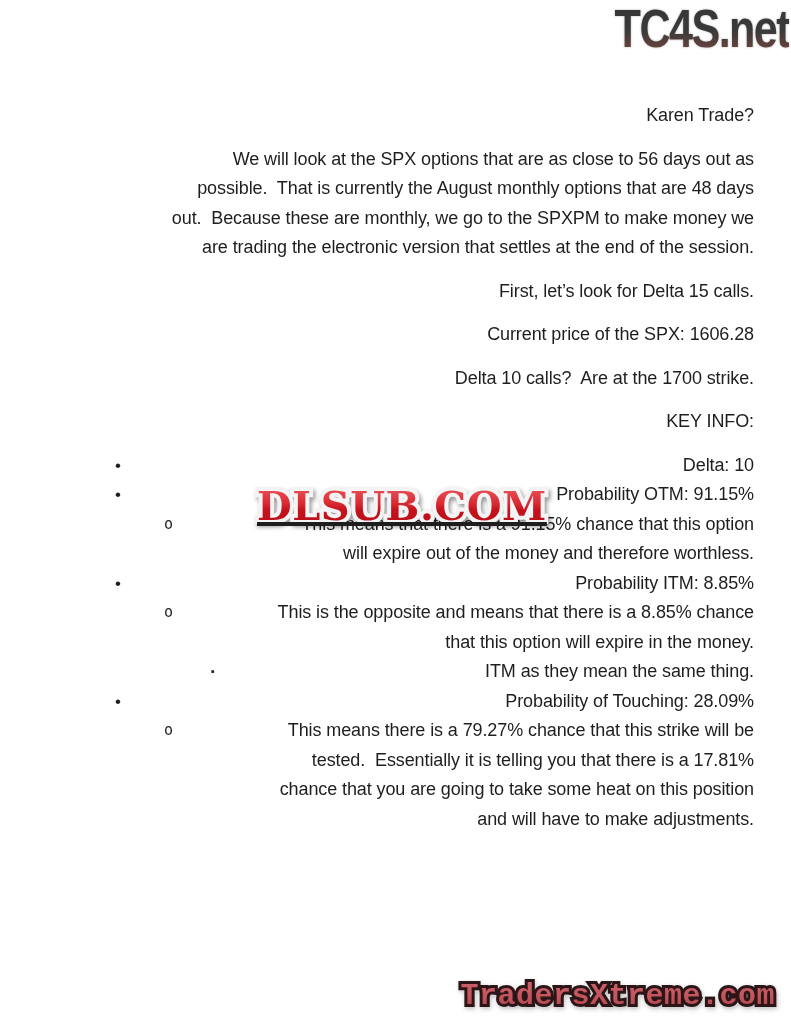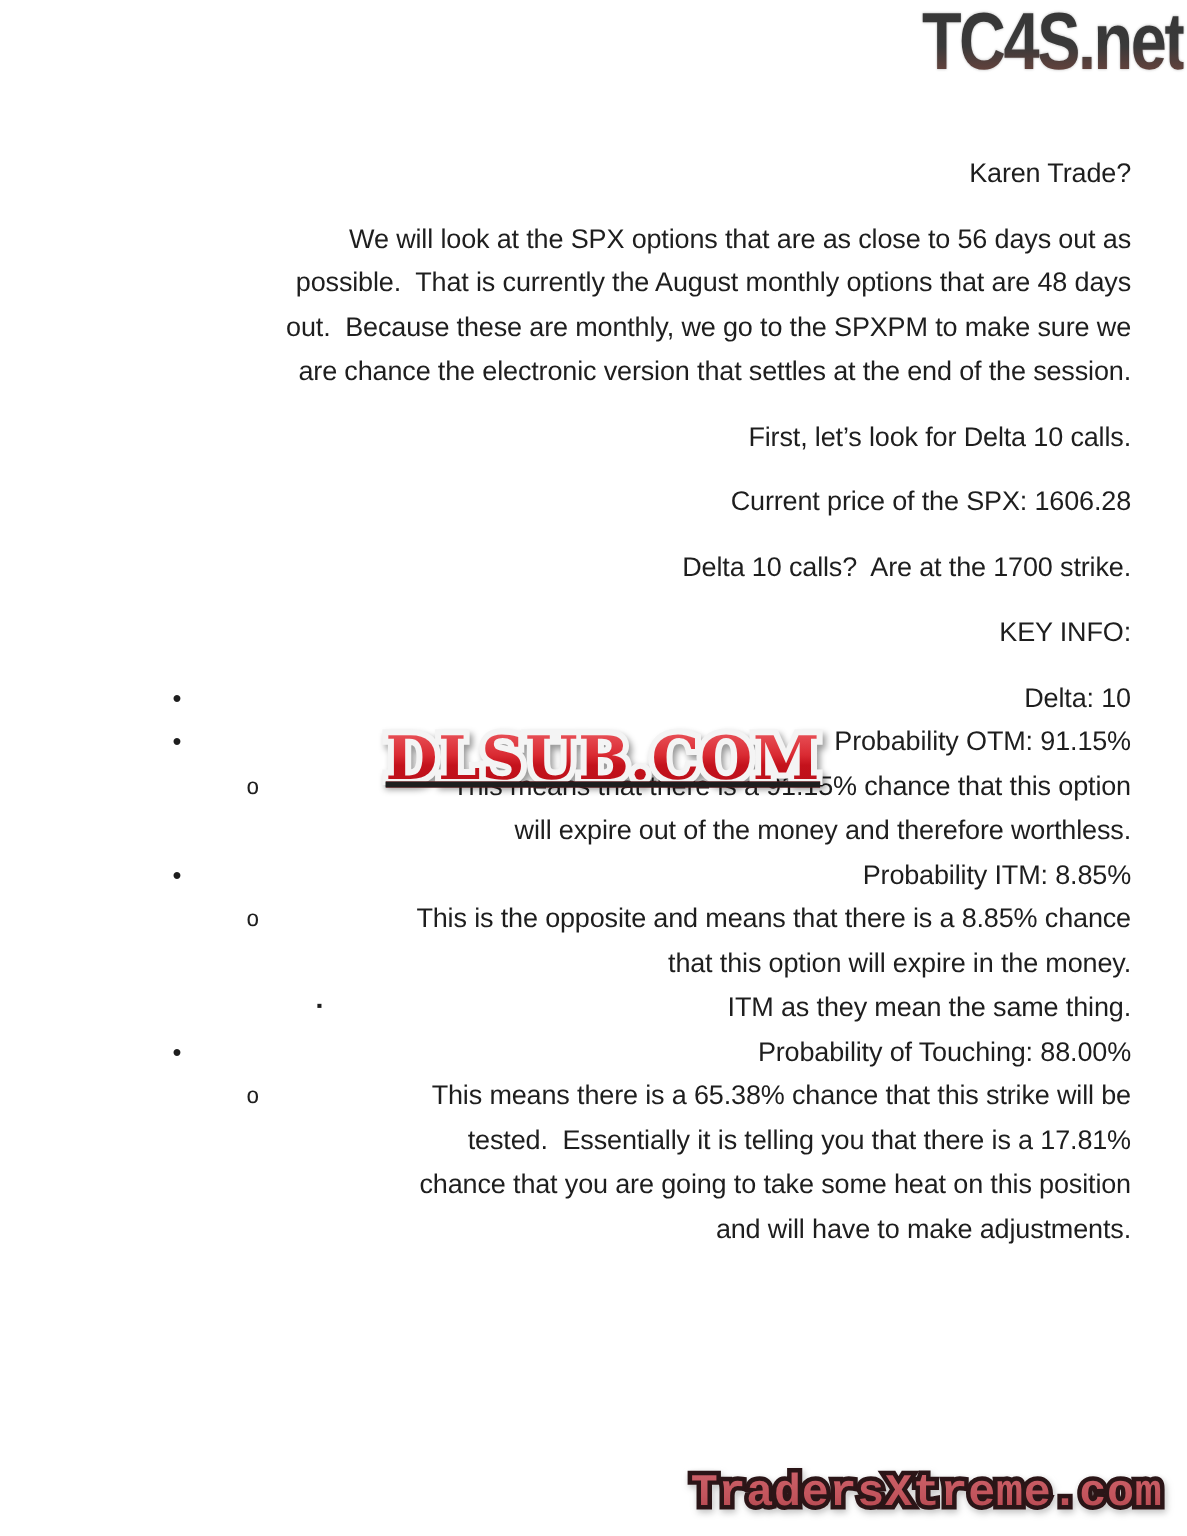--- a/index.html
+++ b/index.html
@@ -106,26 +106,26 @@
 
   <div class="content">
 
     <div class="para">
       <div class="line">Karen Trade?</div>
     </div>
 
     <div class="para">
       <div class="line">We will look at the SPX options that are as close to 56 days out as</div>
       <div class="line">possible.  That is currently the August monthly options that are 48 days</div>
-      <div class="line">out.  Because these are monthly, we go to the SPXPM to make sure we</div>
-      <div class="line">are chance the electronic version that settles at the end of the session.</div>
+      <div class="line">out.  Because these are monthly, we go to the SPXPM to make money we</div>
+      <div class="line">are trading the electronic version that settles at the end of the session.</div>
     </div>
 
     <div class="para">
-      <div class="line">First, let’s look for Delta 10 calls.</div>
+      <div class="line">First, let’s look for Delta 15 calls.</div>
     </div>
 
     <div class="para">
       <div class="line">Current price of the SPX: 1606.28</div>
     </div>
 
     <div class="para">
       <div class="line">Delta 10 calls?  Are at the 1700 strike.</div>
     </div>
 
@@ -162,26 +162,26 @@
         <div class="line">that this option will expire in the money.</div>
       </div>
 
       <div class="bullet l3">
         <span class="marker m3">▪</span>
         <div class="line">ITM as they mean the same thing.</div>
       </div>
 
       <div class="bullet l1">
         <span class="marker m1">•</span>
-        <div class="line">Probability of Touching: 88.00%</div>
+        <div class="line">Probability of Touching: 28.09%</div>
       </div>
 
       <div class="bullet l2">
         <span class="marker m2">o</span>
-        <div class="line">This means there is a 65.38% chance that this strike will be</div>
+        <div class="line">This means there is a 79.27% chance that this strike will be</div>
         <div class="line">tested.  Essentially it is telling you that there is a 17.81%</div>
         <div class="line">chance that you are going to take some heat on this position</div>
         <div class="line">and will have to make adjustments.</div>
       </div>
 
     </div>
   </div>
 
   <div class="watermark">
     <span class="stroke">DLSUB.COM</span>

